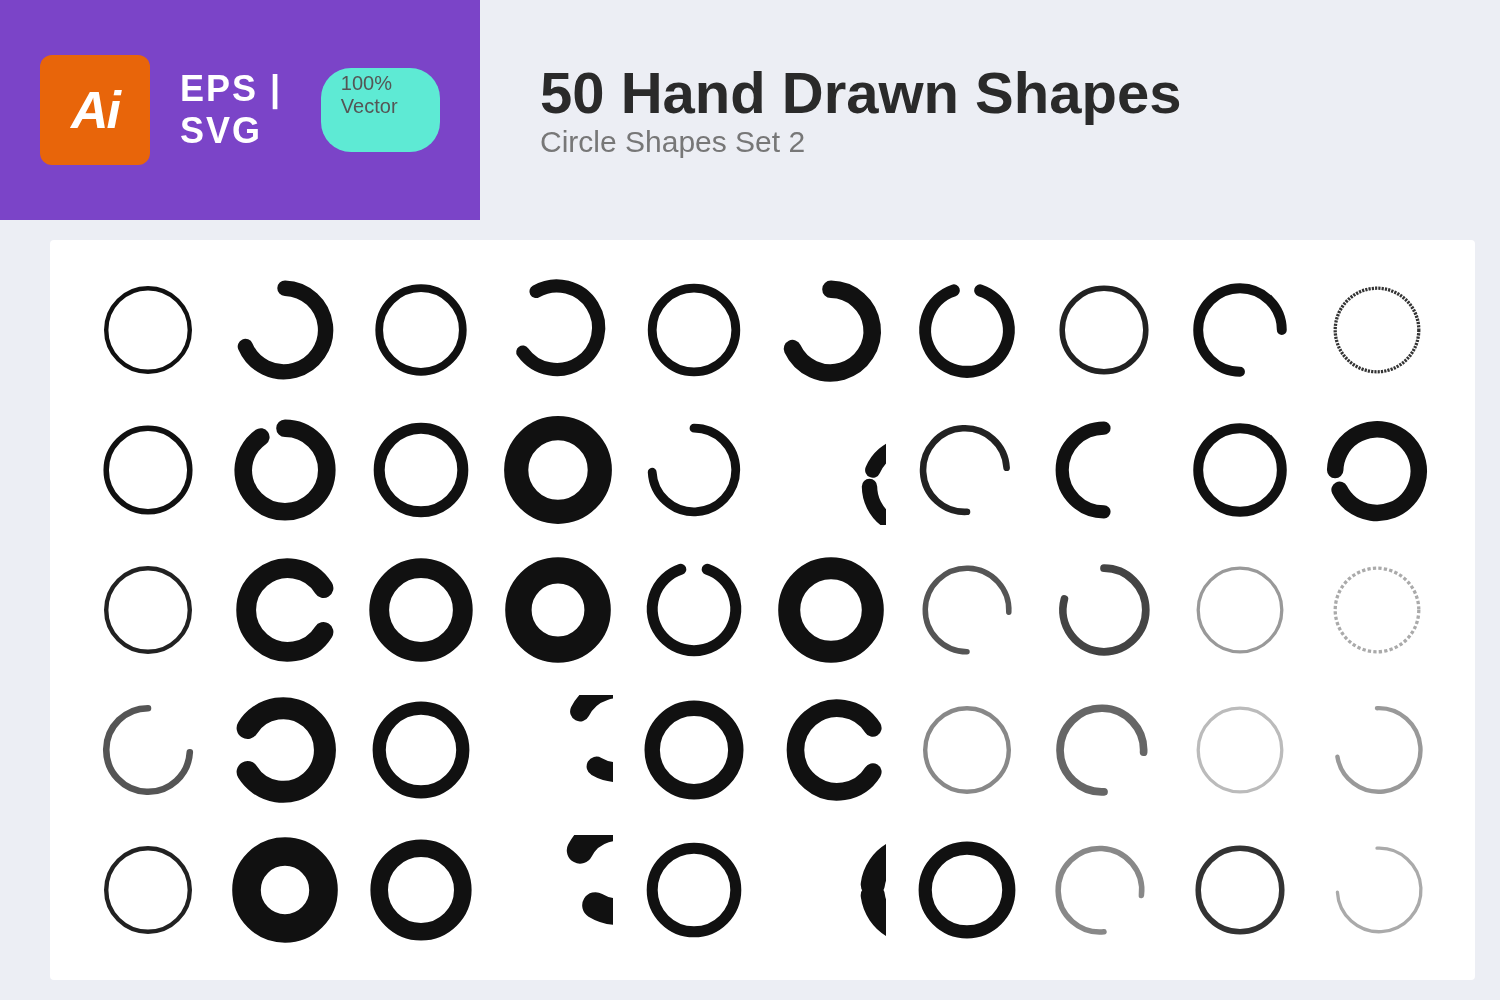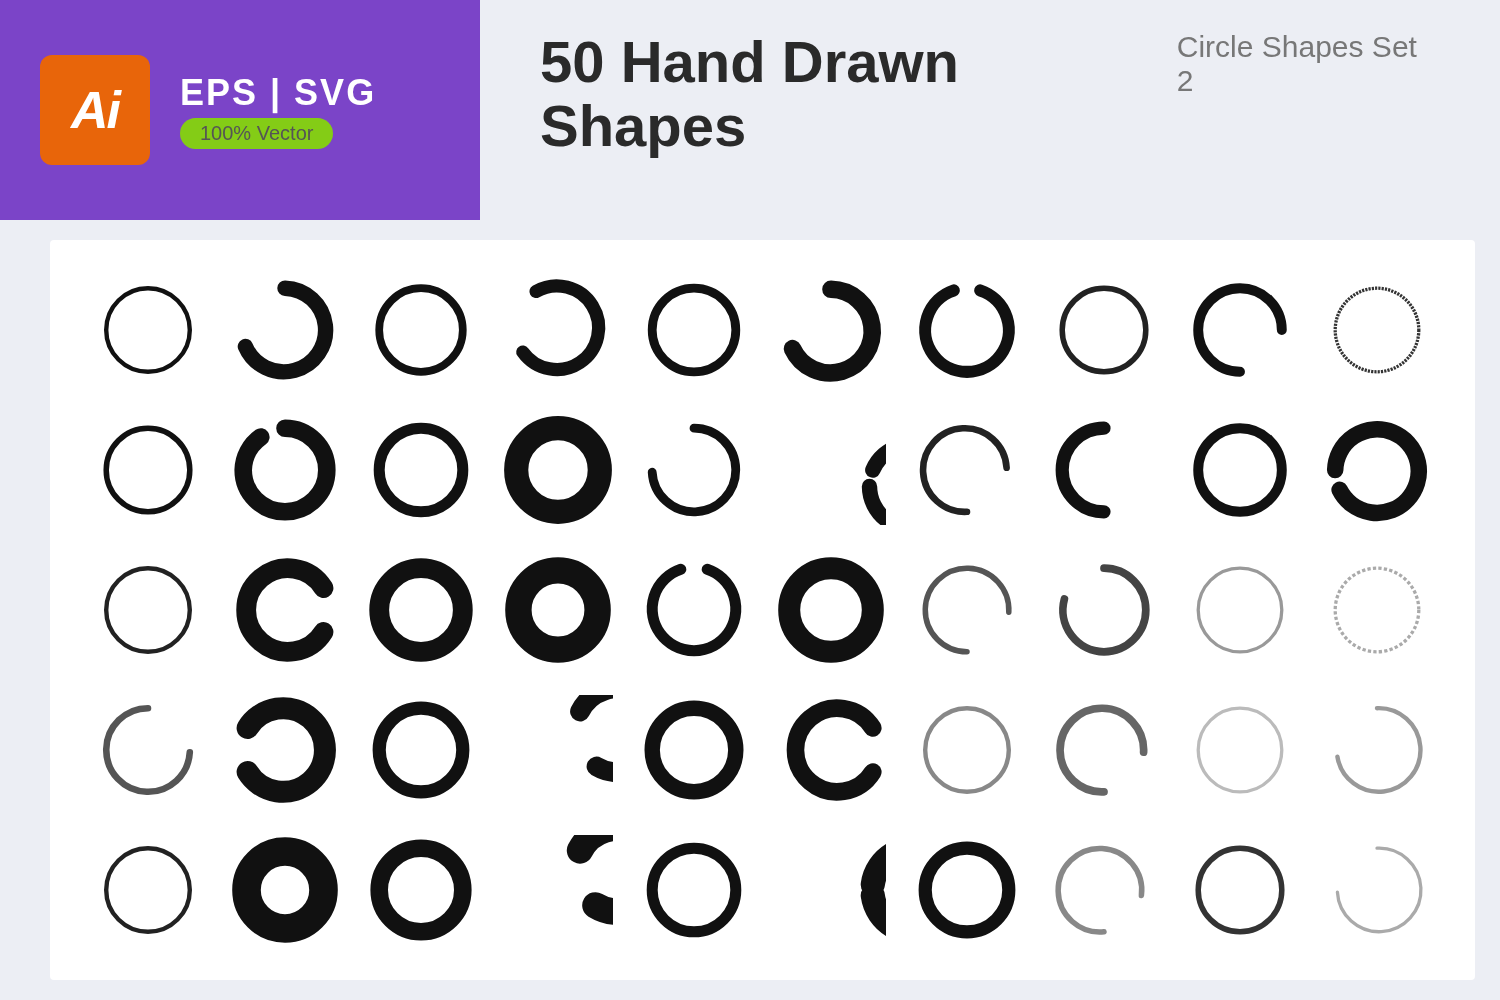--- a/index.html
+++ b/index.html
@@ -47,47 +47,47 @@
       color: white;
       font-size: 52px;
       font-weight: 900;
       font-style: italic;
       letter-spacing: -2px;
       flex-shrink: 0;
     }
 
     .header-left-text {
       display: flex;
-      flex-direction: column;
+      flex-direction: row;
       gap: 4px;
     }
 
     .eps-svg-label {
       color: white;
       font-size: 36px;
       font-weight: 700;
       letter-spacing: 2px;
     }
 
     .vector-badge {
-      background: #84cc16;
+      background: #5eead4;
       border-radius: 30px;
       padding: 4px 20px;
       font-size: 20px;
       color: #555;
       font-weight: 400;
       display: inline-block;
       width: fit-content;
     }
 
     .header-right {
       flex: 1;
       background: #eceef4;
       display: flex;
-      flex-direction: row;
+      flex-direction: column;
       justify-content: center;
       padding: 30px 60px;
     }
 
     .main-title {
       font-size: 58px;
       font-weight: 800;
       color: #2a2a2a;
       line-height: 1.1;
     }

